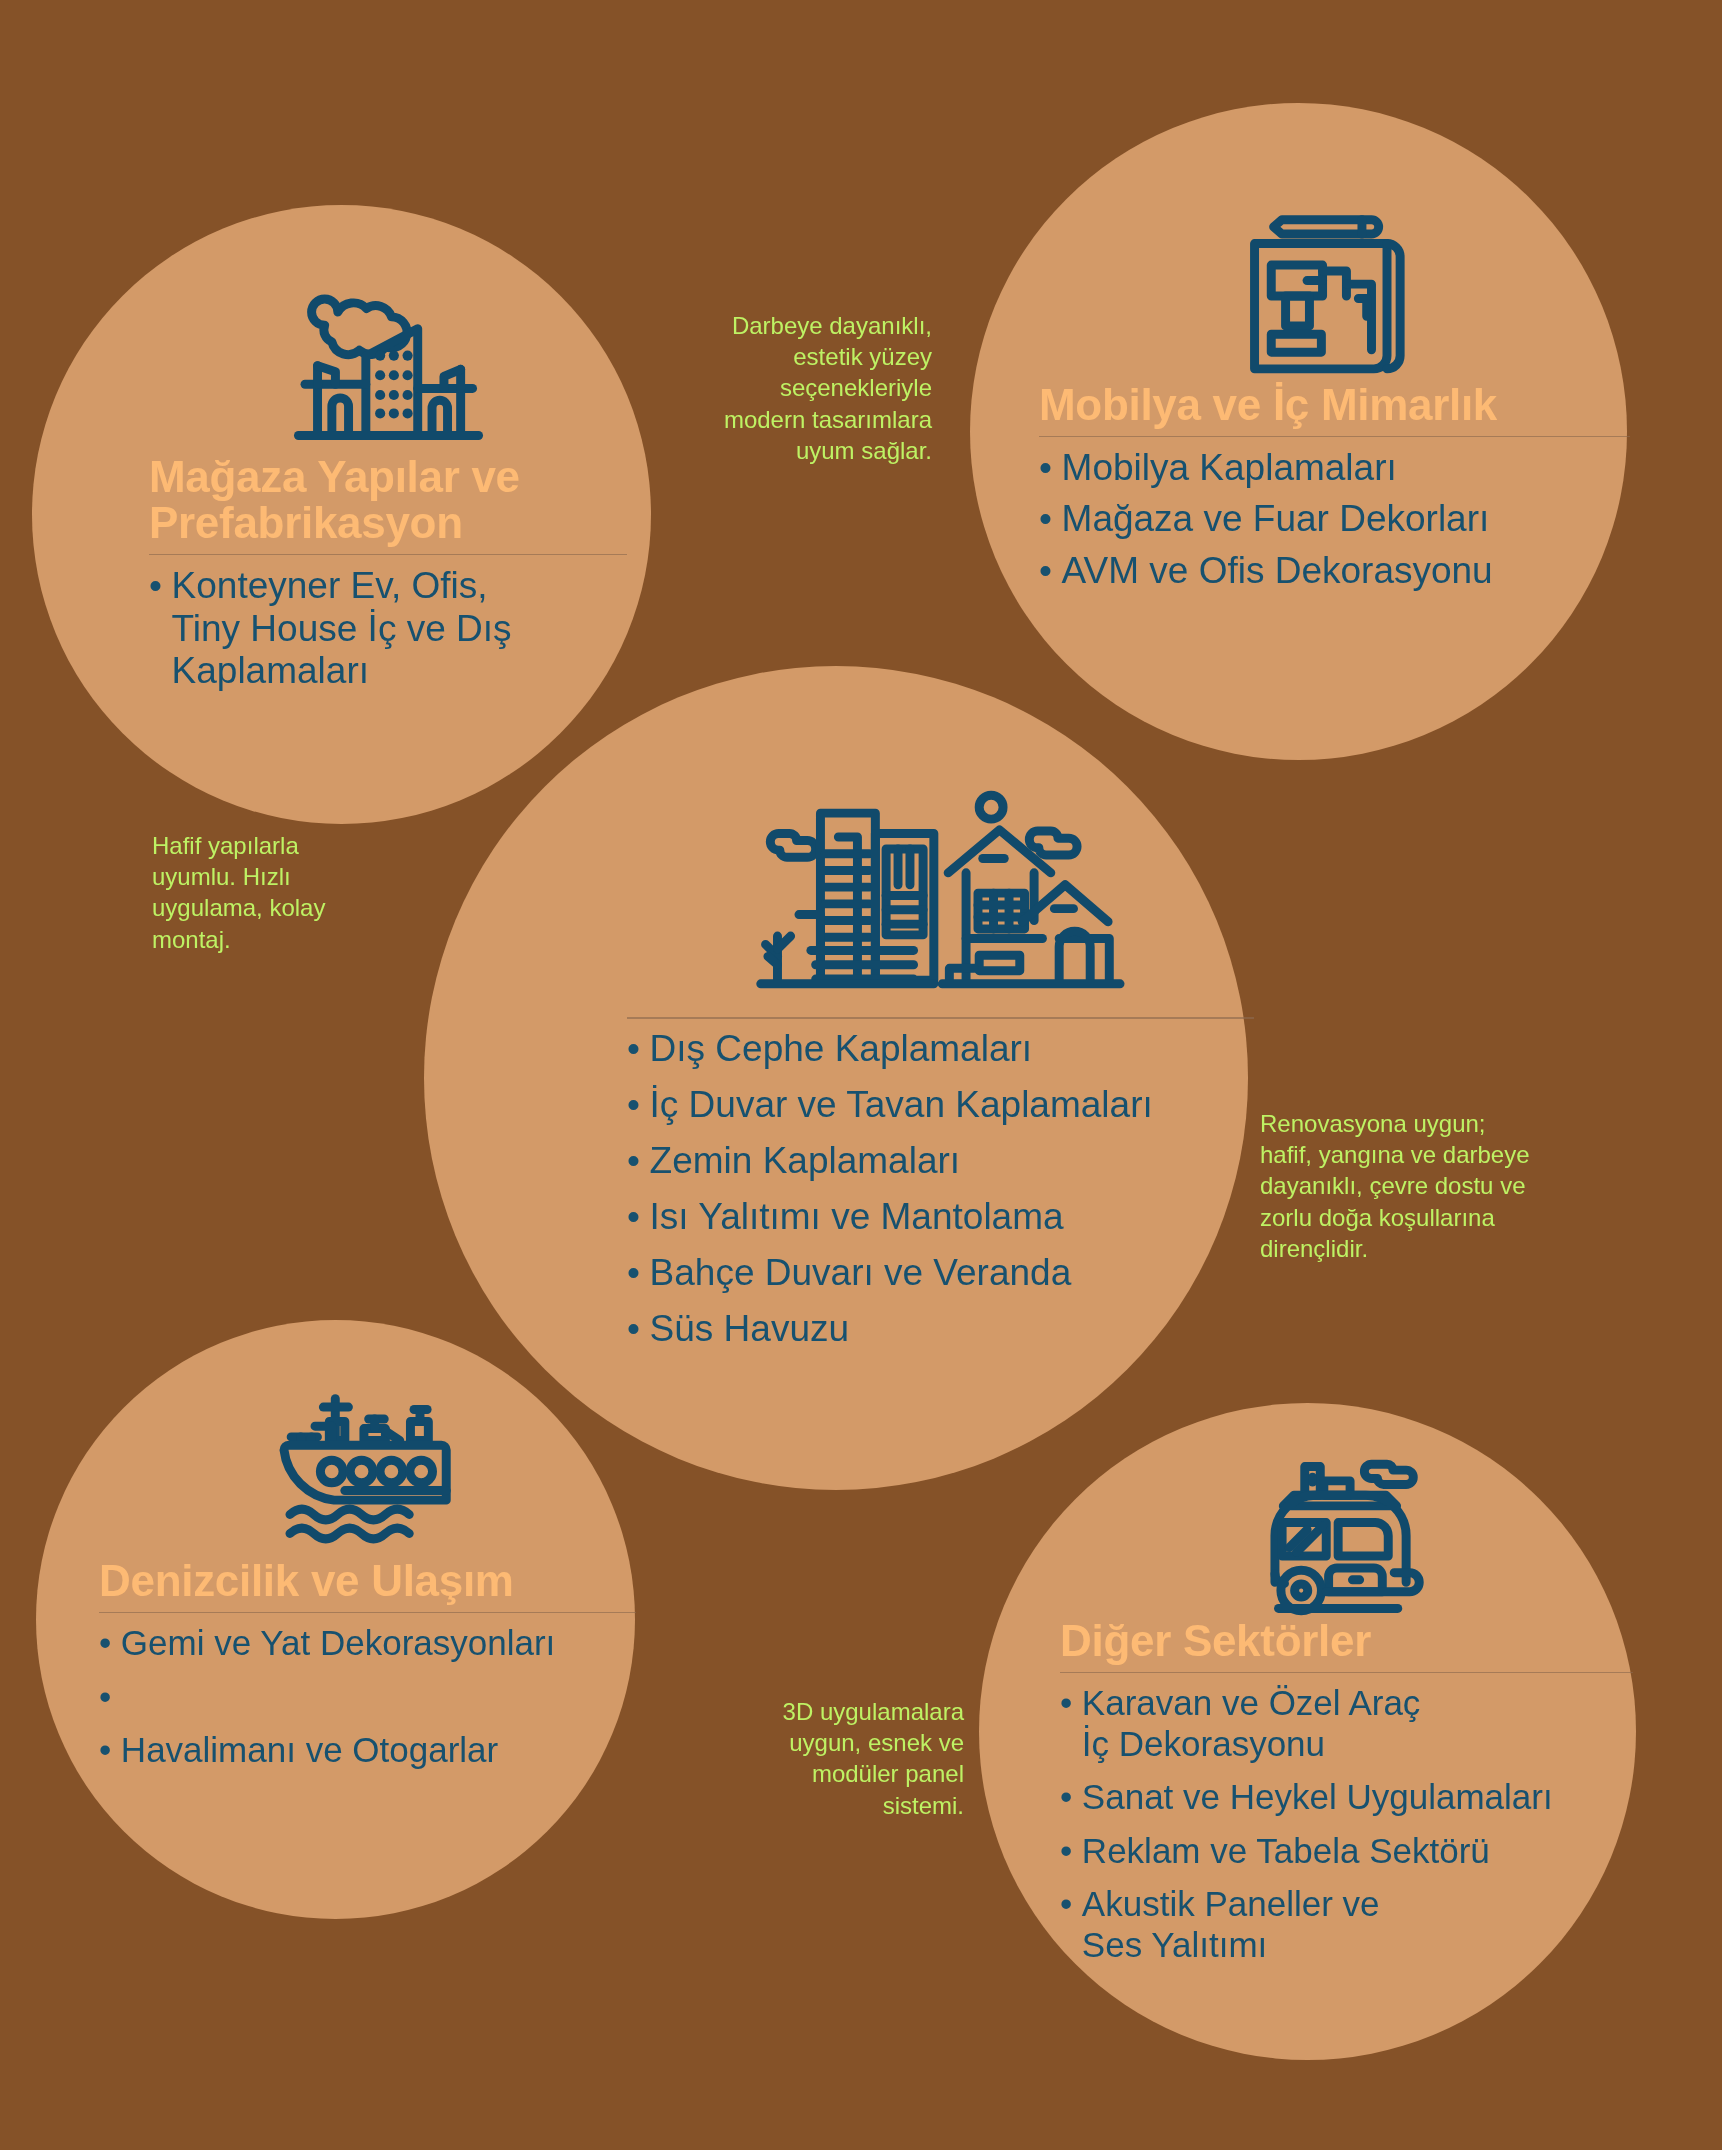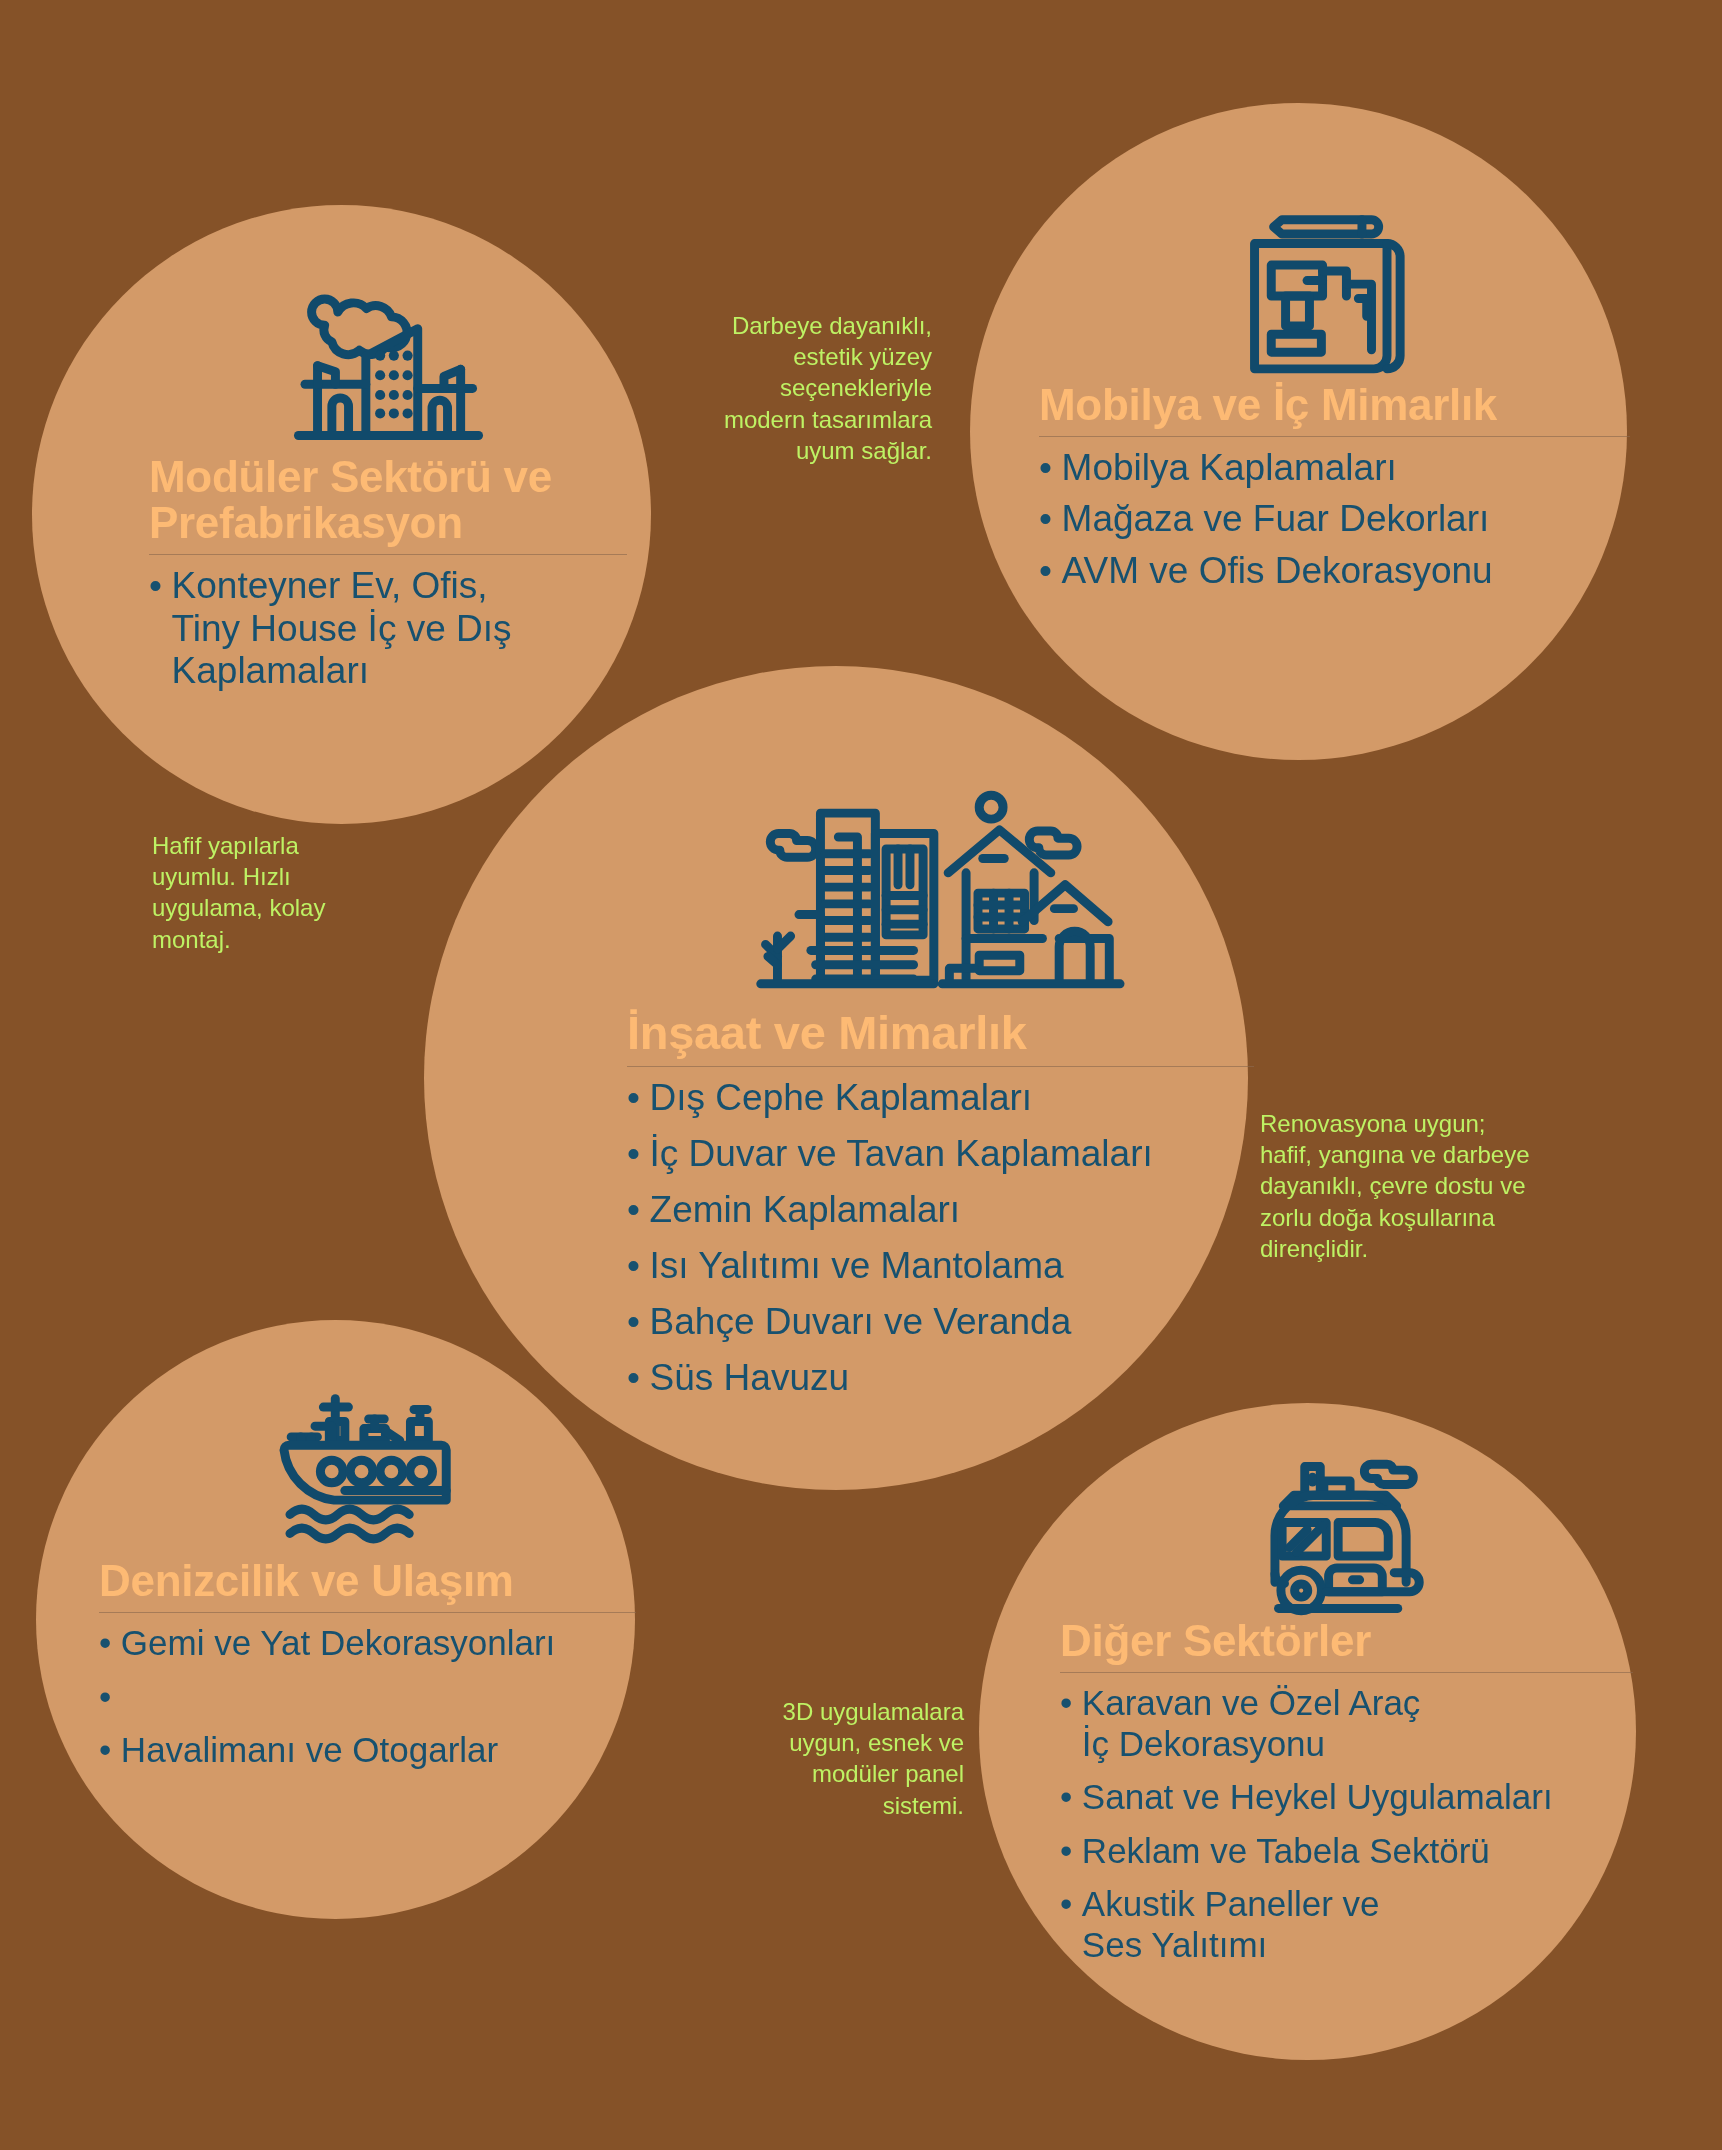--- a/index.html
+++ b/index.html
@@ -117,21 +117,21 @@
           <path d="M151 171 h0"></path>
             <path d="M174 171 h0"></path>
             <path d="M197 171 h0"></path>
           <path d="M151 202 h0"></path>
             <path d="M174 202 h0"></path>
             <path d="M197 202 h0"></path>
         </g>
       </svg>
     </span>
   </div>
-  <h2 class="card-title">Modüler Sektörü ve
+  <h2 class="card-title">Mağaza Yapılar ve
 Prefabrikasyon</h2>
   <div class="rule"></div>
   <ul class="bullets">
     <li>
       <span class="dot">•</span>
       <span>Konteyner Ev, Ofis,
 Tiny House İç ve Dış
 Kaplamaları</span>
     </li>
   </ul>
@@ -218,21 +218,20 @@
         <path d="M500 212 h32"></path>
         <path d="M508 262 h84 v70"></path>
         <path d="M508 332 v-56 a26 26 0 0 1 26 -26 h0 a26 26 0 0 1 26 26 v56"></path>
         <path d="M312 338 h298"></path>
 
         <path d="M374 42 a20 20 0 1 1 40 0 a20 20 0 1 1 -40 0z"></path>
         <path d="M458 96 a14 14 0 0 1 14 -14 h22 a12 12 0 0 1 12 12 h18 a14 14 0 0 1 0 28 h-38 a12 12 0 0 1 -12 -12 h-2 a14 14 0 0 1 -14 -14z"></path>
       </svg>
     </span>
   </div>
-  <h2 class="card-title">İnşaat ve Mimarlık</h2>
   <div class="rule"></div>
   <ul class="bullets">
     <li><span class="dot">•</span><span>Dış Cephe Kaplamaları</span></li>
     <li><span class="dot">•</span><span>İç Duvar ve Tavan Kaplamaları</span></li>
     <li><span class="dot">•</span><span>Zemin Kaplamaları</span></li>
     <li><span class="dot">•</span><span>Isı Yalıtımı ve Mantolama</span></li>
     <li><span class="dot">•</span><span>Bahçe Duvarı ve Veranda</span></li>
     <li><span class="dot">•</span><span>Süs Havuzu</span></li>
   </ul>
 </div>

